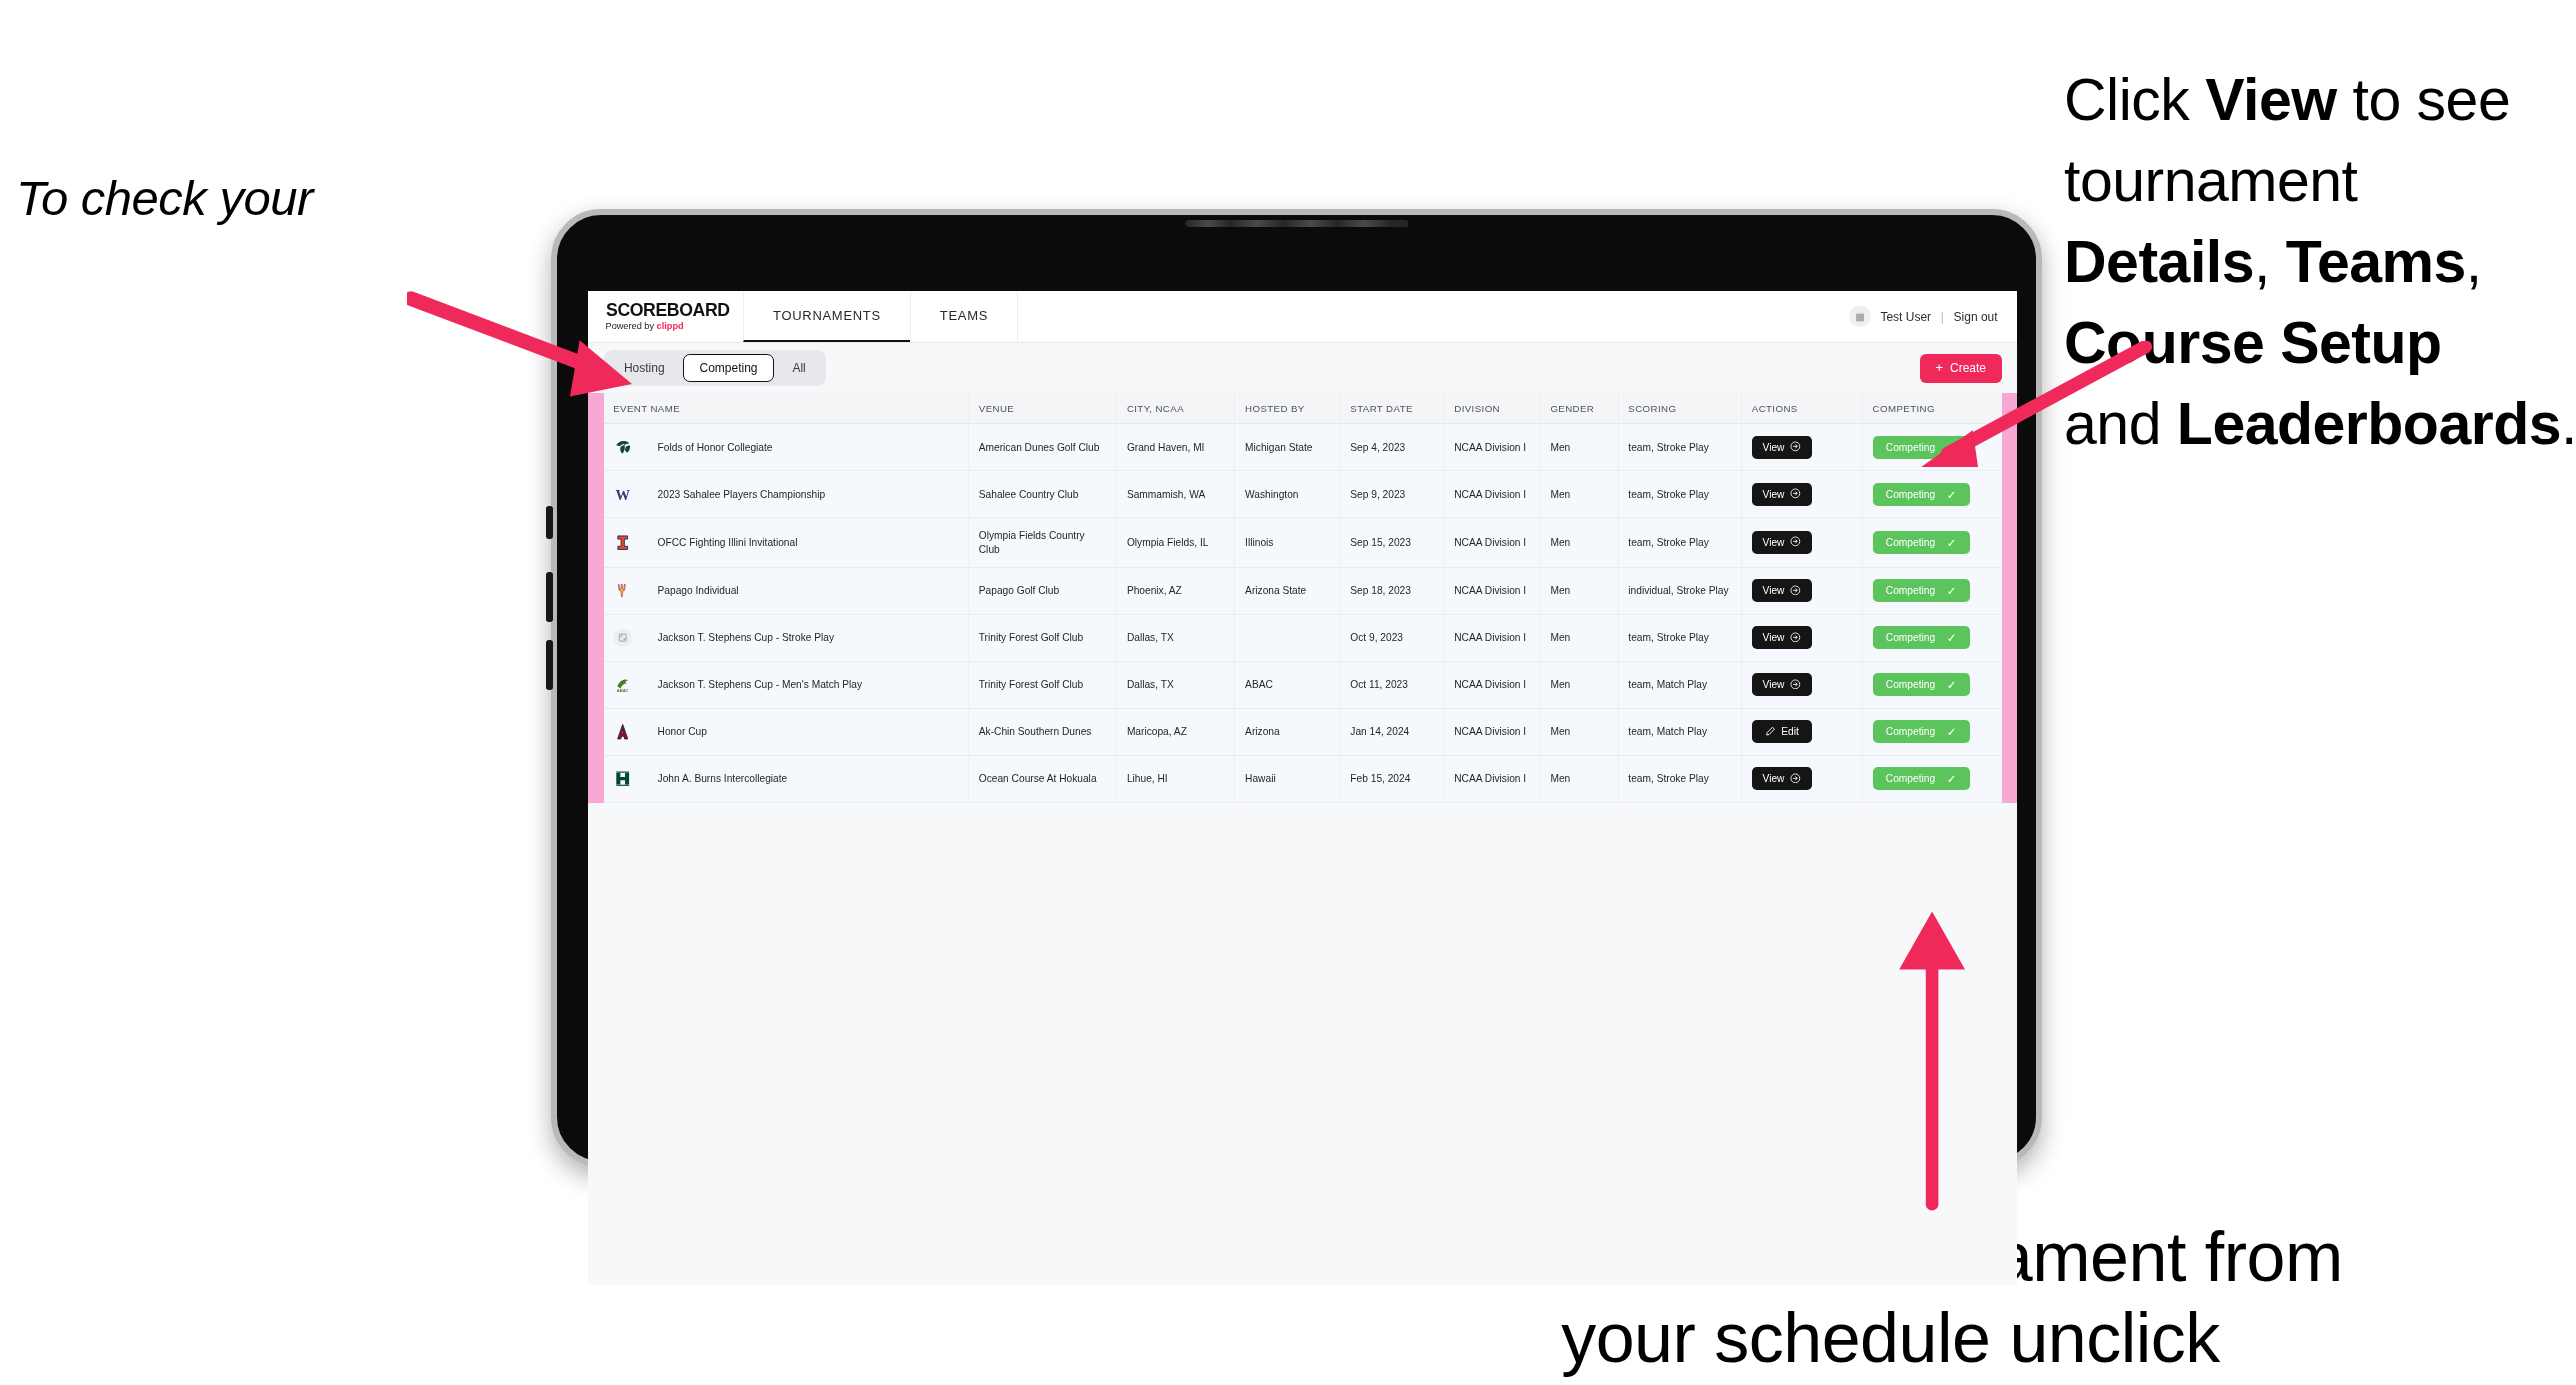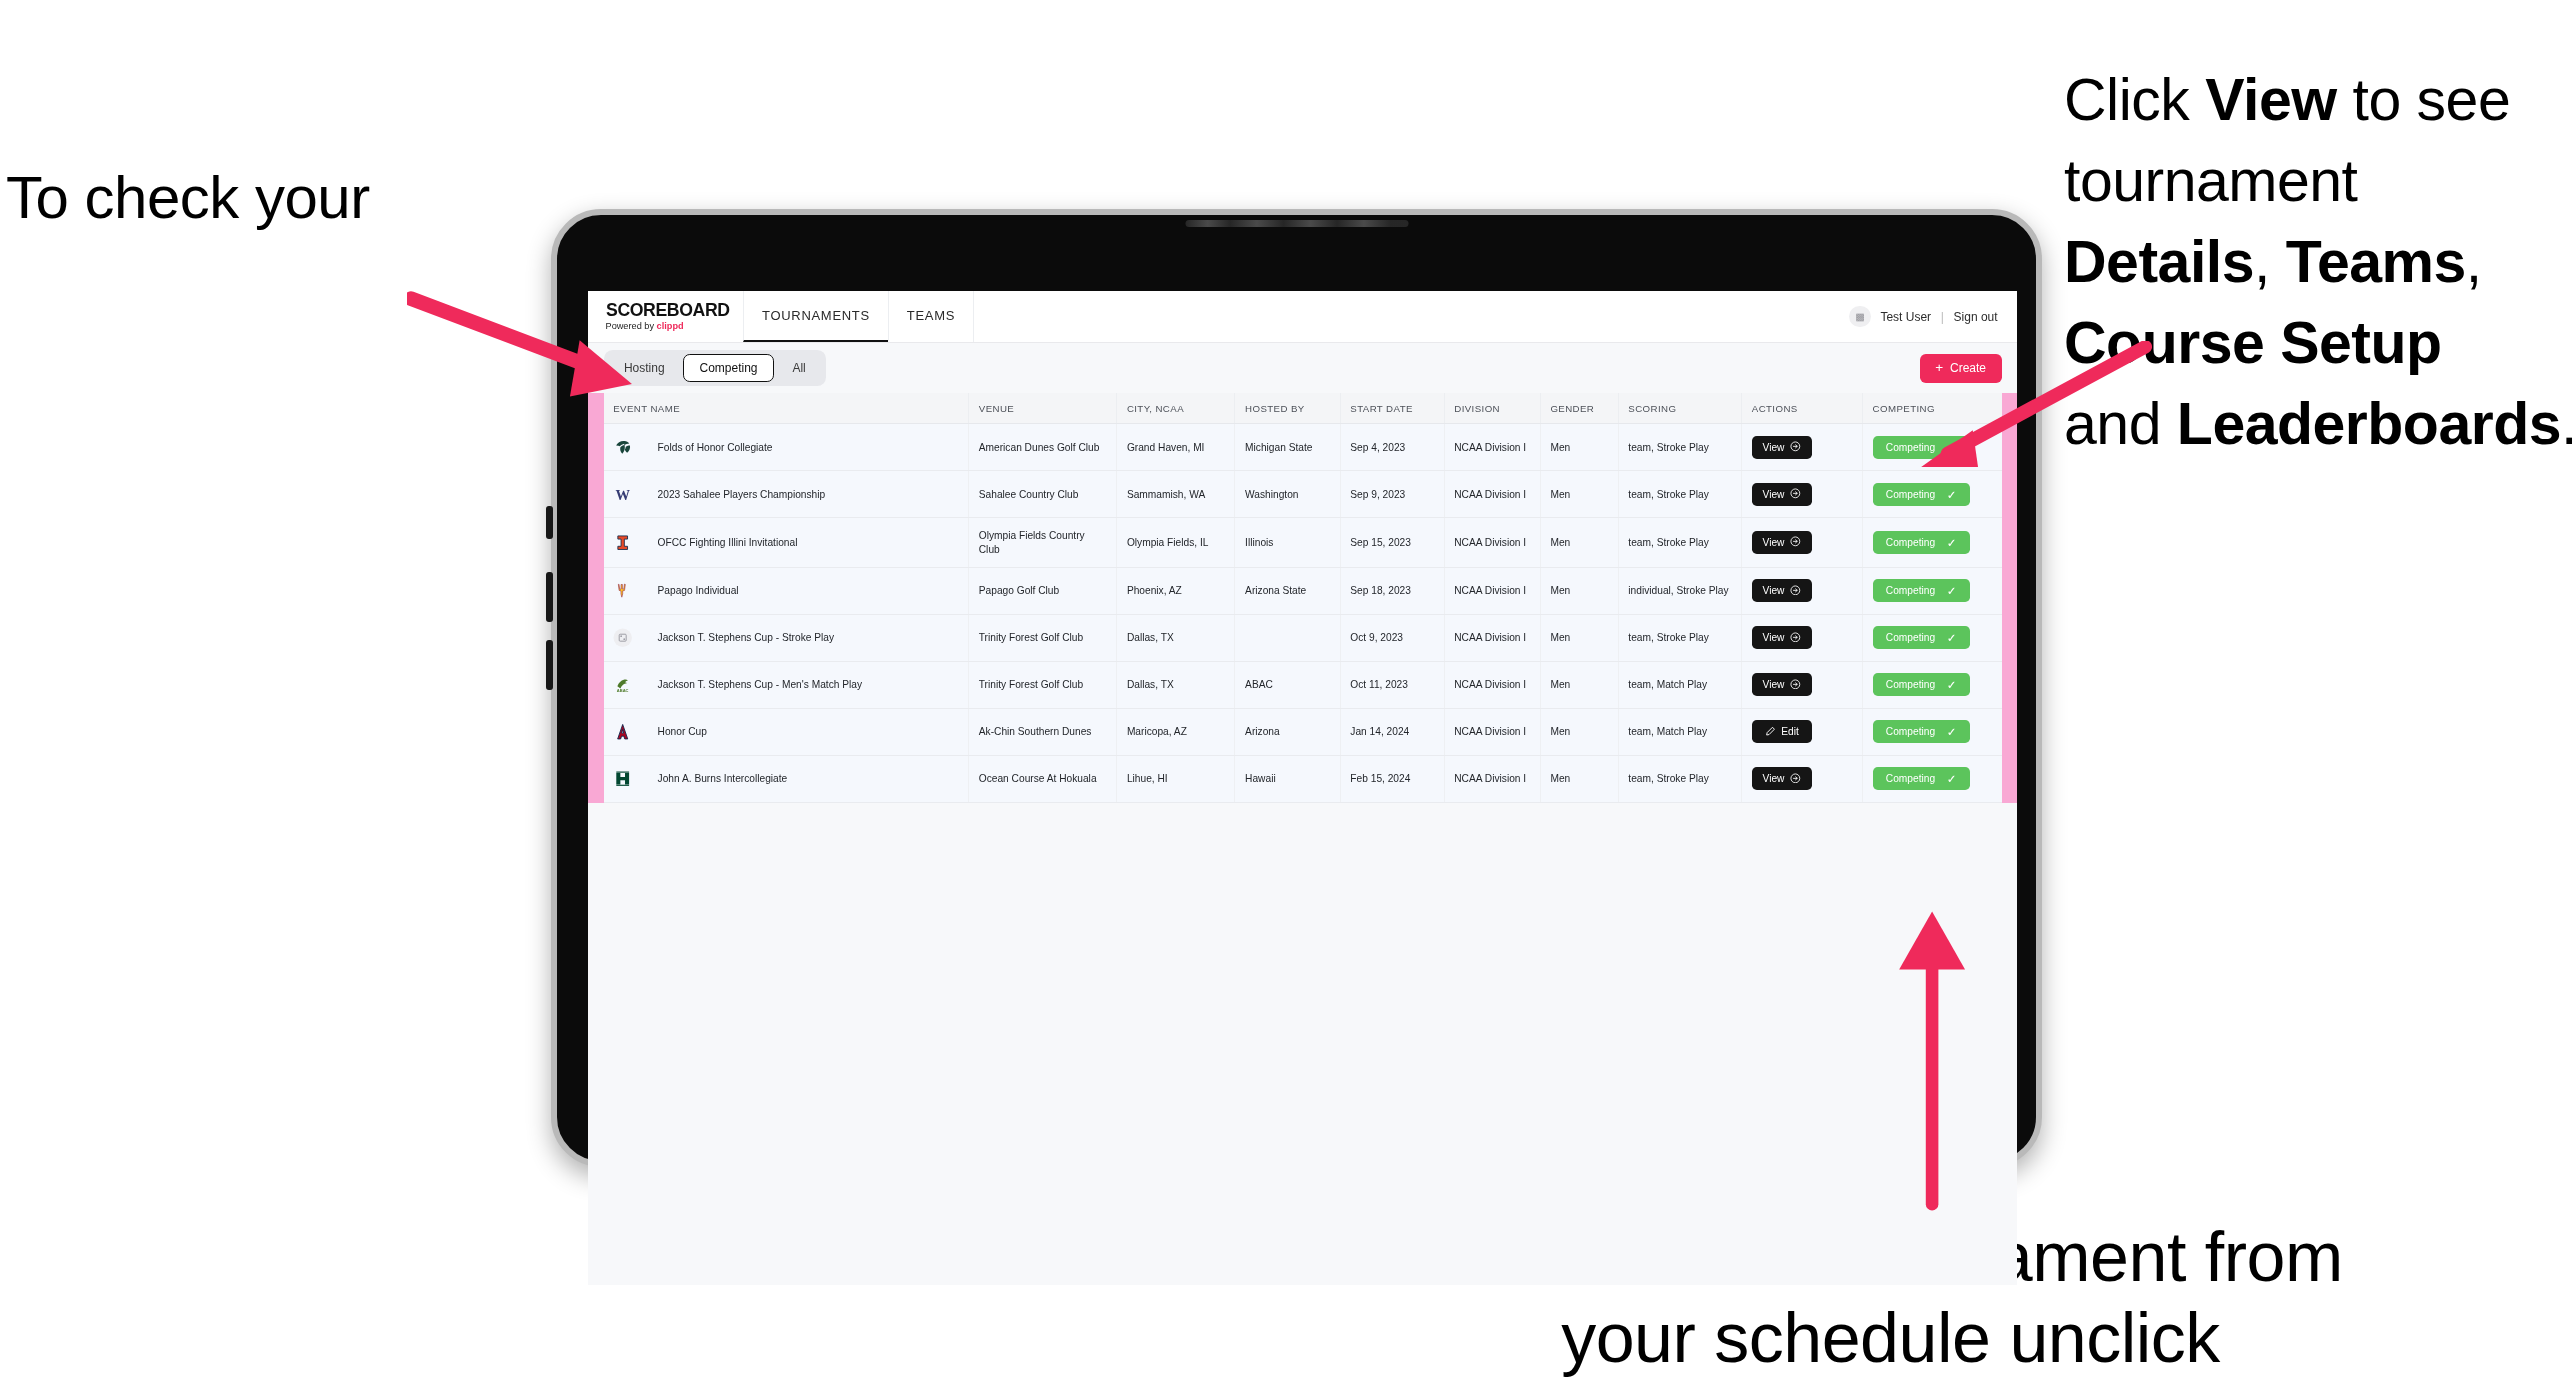--- a/index.html
+++ b/index.html
@@ -13,21 +13,21 @@
 
   
   .callout {
     position: absolute;
     color: #000;
     font-family: "Liberation Sans", sans-serif;
     font-weight: 400;
     letter-spacing: -0.5px;
   }
   .callout b { font-weight: 700; }
-  #callout-left  { left: 6px;  top: 158px;  font-size: 60px; line-height: 80px; width: 456px; }
+  #callout-left  { left: 16px;  top: 158px;  font-size: 49px; line-height: 80px; width: 456px; font-style: italic; }
   #callout-topright { left: 2064px; top: 60px; font-size: 59px; line-height: 81px; width: 514px; }
   #callout-bottomright { left: 1396px; top: 1217px; font-size: 70px; line-height: 81px; width: 989px; text-align: center; }
 
   
   .arrow { position: absolute; pointer-events: none; }
 
   
   #tablet {
     position: absolute;
     left: 551px; top: 209px;
@@ -68,21 +68,21 @@
   }
   #brand-title {
     font-weight: 800; font-size: 18.4px; letter-spacing: -0.4px; color: #111;
     font-family: "Liberation Sans", sans-serif; line-height: 18.4px;
     transform: scaleX(0.96); transform-origin: left center;
   }
   #brand-sub { font-size: 9.2px; color:#222; margin-top: 2.9px; line-height:9.7px; }
   #brand-sub .clippd { color:#ef2a5b; font-weight:700; }
 
   .navtab {
-    display:flex; align-items:center; padding: 0 18px;
+    display:flex; align-items:center; padding: 0 29px;
     font-size: 13px; letter-spacing: 0.7px; color:#2a2a2a;
     border-bottom: 2.9px solid transparent; cursor:pointer;
     background: #fff;
   }
   .navtab.active { border-bottom-color:#111; }
   .navtab.sep { border-left:1px solid #eceef1; }
   #appbar-spacer { flex:1; border-left:1px solid #eceef1; }
   #appbar-user {
     display:flex; align-items:center; gap:9.7px; padding-right:19.4px; padding-left:13.6px;
     font-size: 12px; color:#2c2c2c;

